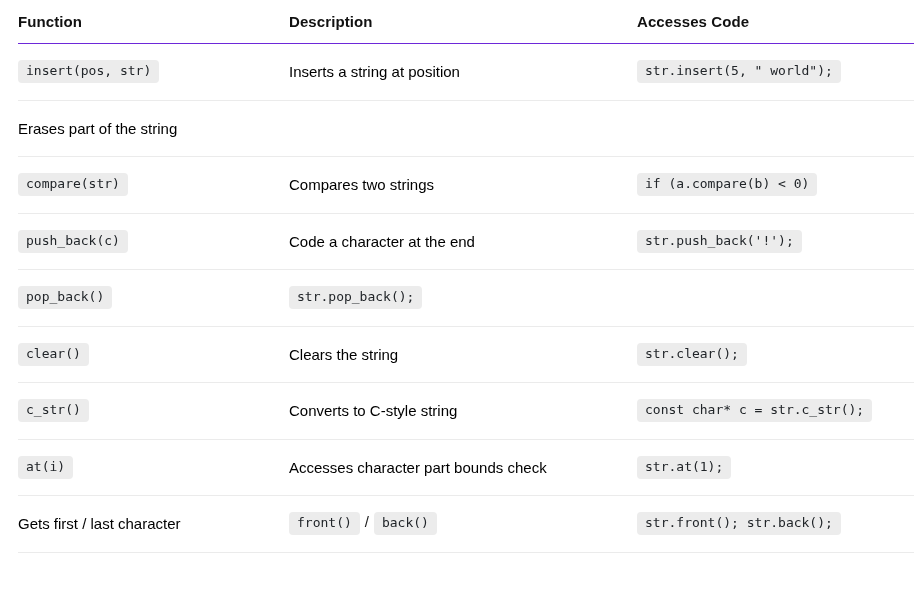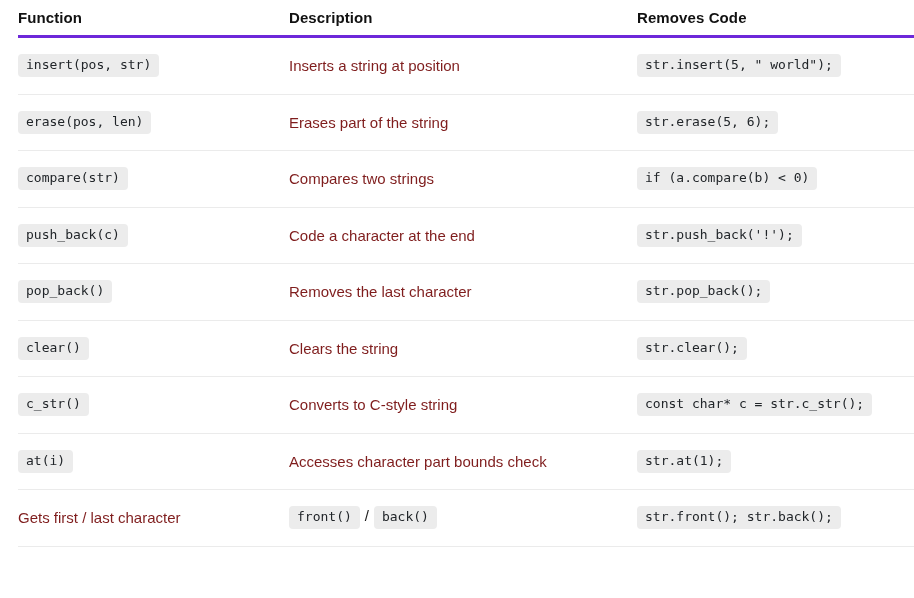--- a/index.html
+++ b/index.html
@@ -8,39 +8,39 @@
     width: 914px; height: 598px;
     background: #ffffff;
     font-family: "Liberation Sans", sans-serif;
     color: #1a1a1a;
     overflow: hidden;
   }
   .table { padding-left: 18px; }
   .header-row {
     display: grid;
     grid-template-columns: 271px 348px 1fr;
-    height: 38px;
+    height: 44px;
     align-items: center;
-    border-bottom: 3px solid #6d28d9;
+    border-bottom: 1px solid #6d28d9;
   }
   .header-cell {
     font-size: 15px;
     font-weight: 700;
     color: #111111;
     letter-spacing: 0.1px;
   }
   .row {
     display: grid;
     grid-template-columns: 271px 348px 1fr;
     height: 56.5px;
     align-items: center;
     border-bottom: 1px solid #ebebeb;
   }
   .cell { min-width: 0; }
-  .desc { font-size: 15px; color: #7f1d1d; }
+  .desc { font-size: 15px; color: #000000; }
   .chip {
     display: inline-block;
     background: #ececec;
     border-radius: 4px;
     padding: 4px 8px;
     font-family: "DejaVu Sans Mono", monospace;
     font-size: 13px;
     line-height: 1.15;
     color: #212529;
     white-space: nowrap;
@@ -52,46 +52,43 @@
     color: #1a1a1a;
   }
 </style>
 </head>
 <body>
 
 <div class="table">
   <div class="header-row">
     <div class="header-cell">Function</div>
     <div class="header-cell">Description</div>
-    <div class="header-cell">Removes Code</div>
+    <div class="header-cell">Accesses Code</div>
   </div>
   <div id="rows">
       <div class="row">
         <div class="cell fn"><span class="chip">insert(pos, str)</span></div>
         <div class="cell desc">Inserts a string at position</div>
         <div class="cell ex"><span class="chip">str.insert(5, " world");</span></div>
       </div>
       <div class="row">
-        <div class="cell fn"><span class="chip">erase(pos, len)</span></div>
         <div class="cell desc">Erases part of the string</div>
-        <div class="cell ex"><span class="chip">str.erase(5, 6);</span></div>
       </div>
       <div class="row">
         <div class="cell fn"><span class="chip">compare(str)</span></div>
         <div class="cell desc">Compares two strings</div>
         <div class="cell ex"><span class="chip">if (a.compare(b) &lt; 0)</span></div>
       </div>
       <div class="row">
         <div class="cell fn"><span class="chip">push_back(c)</span></div>
         <div class="cell desc">Code a character at the end</div>
         <div class="cell ex"><span class="chip">str.push_back('!');</span></div>
       </div>
       <div class="row">
         <div class="cell fn"><span class="chip">pop_back()</span></div>
-        <div class="cell desc">Removes the last character</div>
         <div class="cell ex"><span class="chip">str.pop_back();</span></div>
       </div>
       <div class="row">
         <div class="cell fn"><span class="chip">clear()</span></div>
         <div class="cell desc">Clears the string</div>
         <div class="cell ex"><span class="chip">str.clear();</span></div>
       </div>
       <div class="row">
         <div class="cell fn"><span class="chip">c_str()</span></div>
         <div class="cell desc">Converts to C-style string</div>

